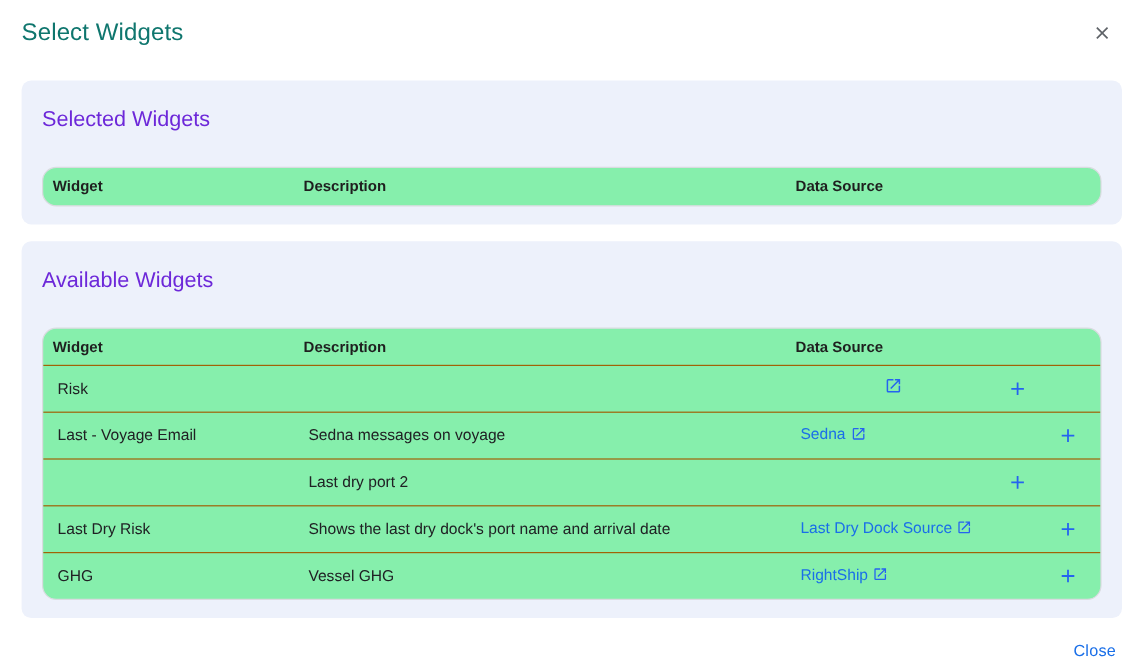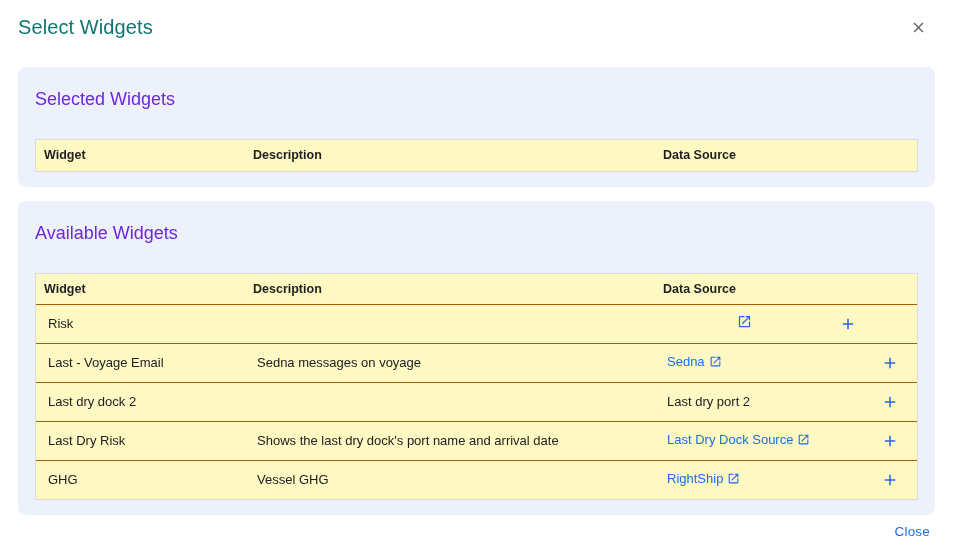--- a/index.html
+++ b/index.html
@@ -40,23 +40,23 @@
     padding: 20px 17px 15px 17px;
   }
   .section-title {
     font-size: 18px;
     line-height: 24px;
     font-weight: 400;
     color: #6d28d9;
     margin-bottom: 13px;
   }
   .widgets-table {
-    background: #fef9c3;
+    background: #86efac;
     border: 1px solid #d9dbe0;
-    border-radius: 0;
+    border-radius: 12px;
     overflow: hidden;
     margin-top: 28px;
   }
   .t-row {
     display: grid;
     grid-template-columns: 209px 410px 1fr 38px 46px;
     align-items: center;
     min-height: 30px;
   }
   .t-row.body-row { border-top: 1px solid #a16207; min-height: 35px; padding: 8px 4px; }
@@ -76,21 +76,21 @@
   }
   .src-link.plain { color: #202124; cursor: default; }
   .ext-icon-inline { display: inline-block; vertical-align: -2px; margin-left: 4px; }
   .icon-cell, .plus-cell { display: flex; justify-content: center; align-items: center; }
   .add-btn {
     background: none; border: none; cursor: pointer; line-height: 0; padding: 2px;
   }
   .dialog-footer {
     position: absolute;
     right: 23px;
-    bottom: 12px;
+    bottom: 0;
   }
   .footer-close {
     background: none;
     border: none;
     cursor: pointer;
     color: #1a6fe8;
     font-size: 13.5px;
     font-weight: 500;
     font-family: "Liberation Sans", "DejaVu Sans", sans-serif;
     letter-spacing: 0.2px;
@@ -162,21 +162,20 @@
       
     </div>
     <div class="t-cell plus-cell">
       <button class="add-btn"><span><svg width="18" height="18" viewBox="0 0 24 24">
                   <path d="M11 5h2v6h6v2h-6v6h-2v-6H5v-2h6z" fill="#2563ef"></path>
                 </svg></span></button>
     </div>
   </div>
 
   <div class="t-row body-row">
-    <div class="t-cell">Last dry dock 2</div>
     <div class="t-cell"></div>
     <div class="t-cell">
       <a class="src-link plain"><span>Last dry port 2</span></a>
     </div>
     <div class="t-cell icon-cell">
       
     </div>
     <div class="t-cell plus-cell">
       <button class="add-btn"><span><svg width="18" height="18" viewBox="0 0 24 24">
                   <path d="M11 5h2v6h6v2h-6v6h-2v-6H5v-2h6z" fill="#2563ef"></path>

